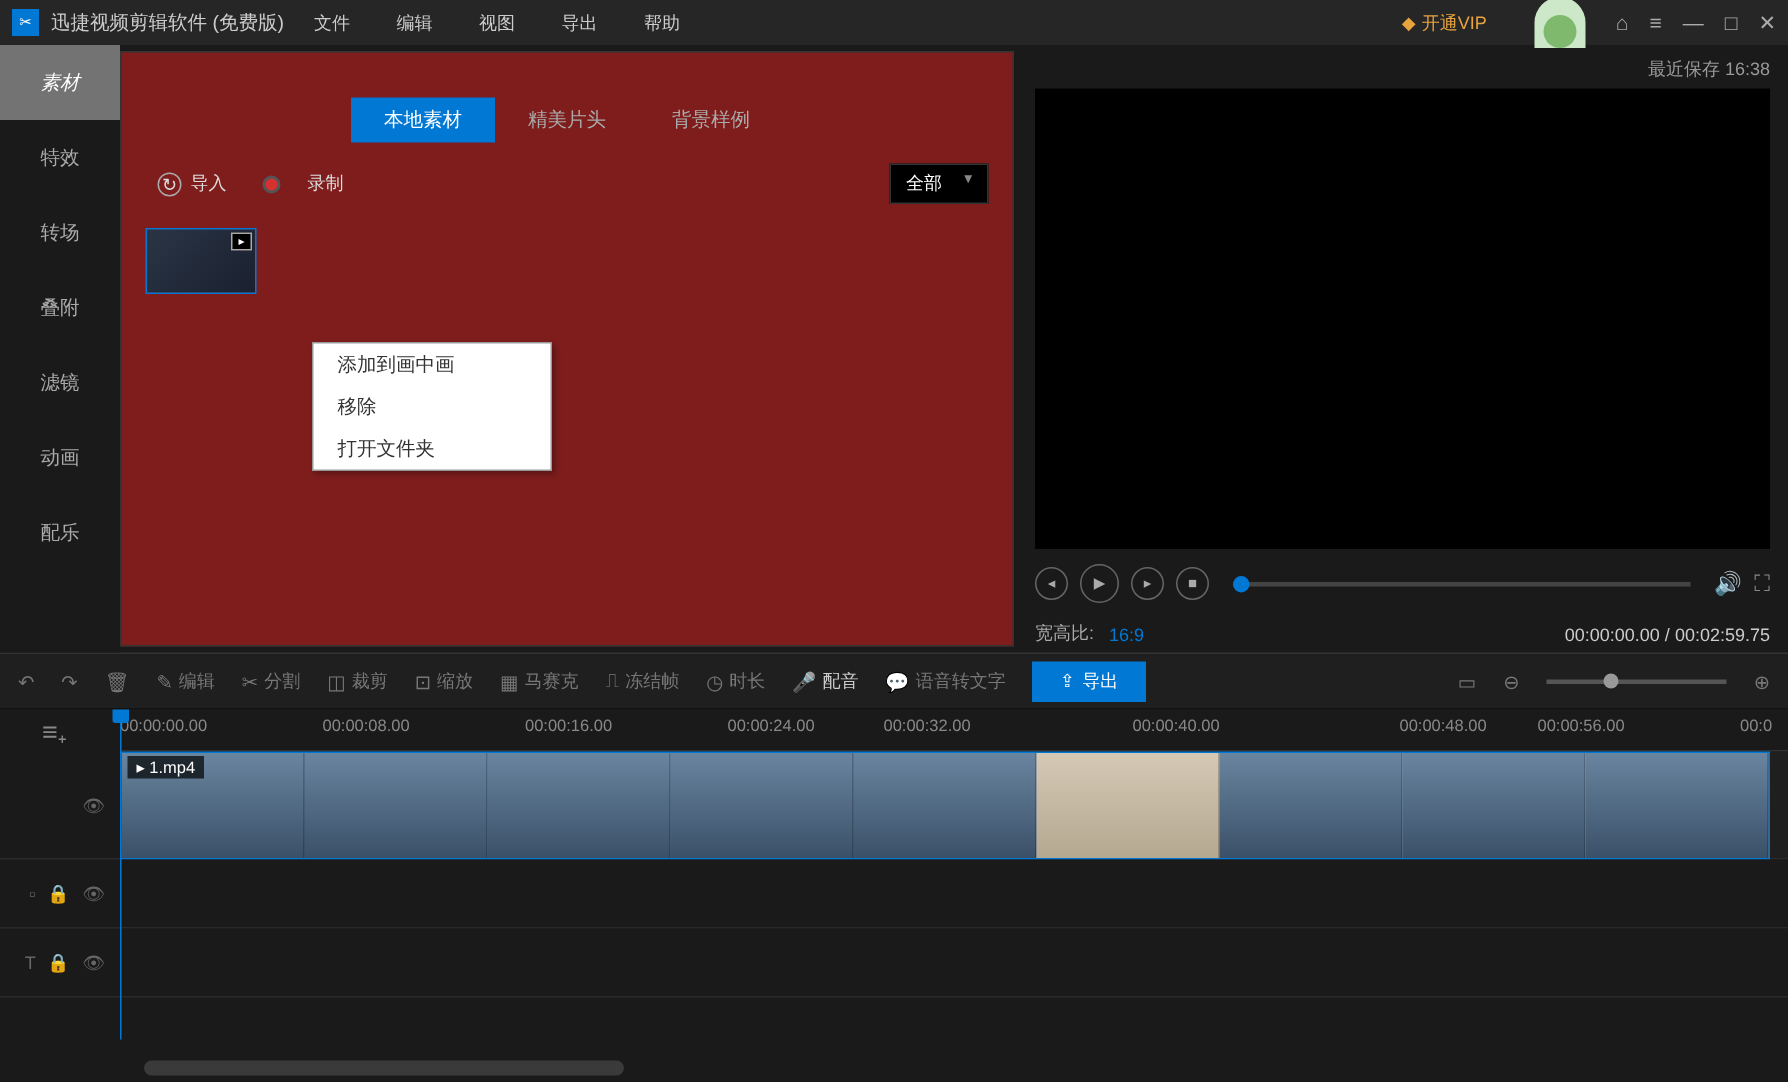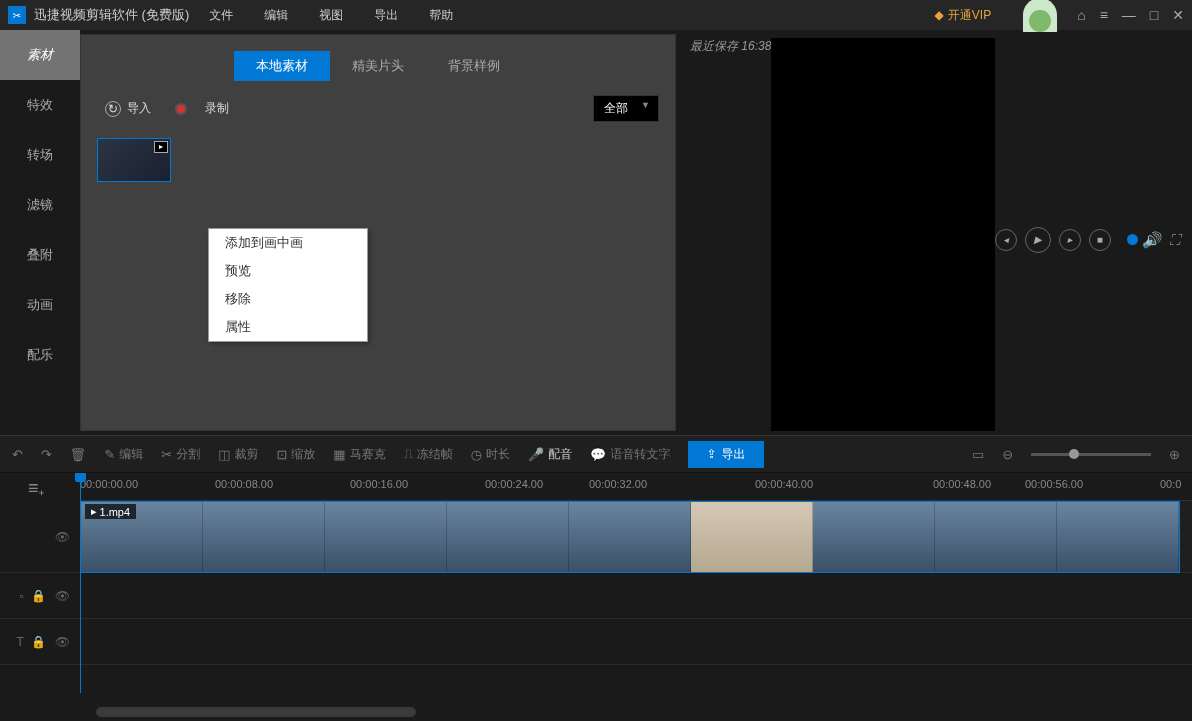--- a/index.html
+++ b/index.html
@@ -17,39 +17,39 @@
 .titlebar .avatar::after{content:"";width:22px;height:22px;background:#7fb96e;border-radius:50%;}
 .titlebar .winbtns { display: flex; gap: 14px; color: #aaa; }
 .titlebar .winbtns span { cursor: pointer; font-size: 14px; }
 
 
 .upper { display: flex; height: 405px; }
 .sidebar { width: 80px; background: #1a1a1a; display: flex; flex-direction: column; }
 .sidebar .item { height: 50px; display: flex; align-items: center; justify-content: center; color: #aaa; cursor: pointer; font-size: 13px; }
 .sidebar .item.active { background: #737373; color: #fff; font-style: italic; }
 
-.media-panel { flex: 1; background: #404040; border: 1px solid #333; margin: 4px 6px 4px 0; padding: 12px 16px; position: relative; }
+.media-panel { flex: 1; background: #7f1d1d; border: 1px solid #333; margin: 4px 6px 4px 0; padding: 26px 16px; position: relative; }
 .media-tabs { display: flex; justify-content: center; gap: 0; margin-bottom: 14px; margin-top:4px;}
 .media-tabs .tab { padding: 6px 22px; color: #aaa; cursor: pointer; font-size: 13px;}
 .media-tabs .tab.active { background: #0078d4; color: #fff; }
 .import-row { display: flex; align-items: center; gap: 16px; margin-bottom: 16px; }
 .import-btn { display: flex; align-items: center; gap: 6px; color: #ddd; cursor: pointer; padding:4px 8px;}
 .import-btn .ico { width:16px;height:16px;border:1.5px solid #aaa;border-radius:50%;display:flex;align-items:center;justify-content:center;}
 .rec-btn { display: flex; align-items: center; gap: 18px; color: #ddd; cursor: pointer; }
 .rec-ico { width: 12px; height: 12px; background: #d63030; border-radius: 50%; border:2px solid #555;}
 .filter-sel { margin-left: auto; background: #000; color: #fff; border: 1px solid #333; padding: 4px 30px 4px 10px; cursor: pointer; position: relative; }
 .filter-sel::after{content:"▼";position:absolute;right:8px;color:#888;font-size:9px;}
 .thumb { width: 74px; height: 44px; border: 1px solid #0078d4; background: linear-gradient(135deg,#2a3544,#1a2030); position: relative; cursor: pointer; }
 .thumb::after{content:"▸";position:absolute;top:2px;right:2px;width:12px;height:10px;background:#000;color:#fff;font-size:8px;text-align:center;border:1px solid #aaa;}
 
 .context-menu { position: absolute; left: 127px; top: 193px; width: 160px; background: #fff; border: 1px solid #999; box-shadow: 2px 2px 4px rgba(0,0,0,0.3); z-index: 100; }
 .context-menu .mi { padding: 5px 16px; color: #333; cursor: pointer; font-size: 13px;}
 .context-menu .mi.hover { background: #0078d4; color: #fff; }
 
-.preview-panel { width: 510px; padding: 8px 12px 4px 8px; display: flex; flex-direction: row; font-style: italic; }
+.preview-panel { width: 510px; padding: 8px 12px 4px 8px; display: flex; flex-direction: column; }
 .save-info { text-align: right; color: #999; font-size: 12px; margin-bottom: 4px; }
 .video-view { flex: 1; background: #000; }
 .play-controls { display: flex; align-items: center; gap: 8px; margin-top: 10px; }
 .pc-btn { width: 22px; height: 22px; border: 1px solid #666; border-radius: 50%; display: flex; align-items: center; justify-content: center; color: #aaa; cursor: pointer; font-size:10px;}
 .pc-btn.play{width:26px;height:26px;}
 .progress { flex: 1; height: 3px; background: #444; position: relative; margin: 0 8px;}
 .progress .dot { position: absolute; left: 0; top: -4px; width: 11px; height: 11px; background: #0078d4; border-radius: 50%; }
 .vol-ico,.fs-ico{color:#888;cursor:pointer;font-size:15px;}
 .ratio-row { display: flex; align-items: center; margin-top: 12px; color: #aaa; }
 .ratio-row .val { color: #0078d4; margin-left: 10px; }
@@ -112,22 +112,22 @@
     <span>□</span>
     <span>✕</span>
   </div>
 </div>
 
 <div class="upper">
   <div class="sidebar">
     <div class="item active">素材</div>
     <div class="item">特效</div>
     <div class="item">转场</div>
+    <div class="item">叠附</div>
     <div class="item">滤镜</div>
-    <div class="item">叠附</div>
     <div class="item">动画</div>
     <div class="item">配乐</div>
   </div>
 
   <div class="media-panel">
     <div class="media-tabs">
       <div class="tab active">本地素材</div>
       <div class="tab">精美片头</div>
       <div class="tab">背景样例</div>
     </div>
@@ -141,40 +141,46 @@
         <span>录制</span>
       </div>
       <div class="filter-sel">
         <span>全部</span>
       </div>
     </div>
     <div class="thumb"></div>
 
     <div class="context-menu">
       <div class="mi">添加到画中画</div>
-      <div class="mi">预览</div>
       <div class="mi">移除</div>
-      <div class="mi">属性</div>
+      <div class="mi">打开文件夹</div>
     </div>
   </div>
 
   <div class="preview-panel">
     <div class="save-info">最近保存 16:38</div>
     <div class="video-view"></div>
     <div class="play-controls">
       <div class="pc-btn">◂</div>
       <div class="pc-btn play">▶</div>
       <div class="pc-btn">▸</div>
       <div class="pc-btn">■</div>
       <div class="progress">
           <div class="dot"></div>
         </div>
       <span class="vol-ico">🔊</span>
       <span class="fs-ico">⛶</span>
     </div>
+    <div class="ratio-row">
+      <span>宽高比:</span>
+      <span class="val">16:9</span>
+      <span class="time">
+        <span>00:00:00.00</span> / <span>00:02:59.75</span>
+      </span>
+    </div>
   </div>
 </div>
 
 <div class="toolbar">
   <span class="tb">
       <span class="ico">↶</span>
     </span>
   <span class="tb">
       <span class="ico">↷</span>
     </span>

